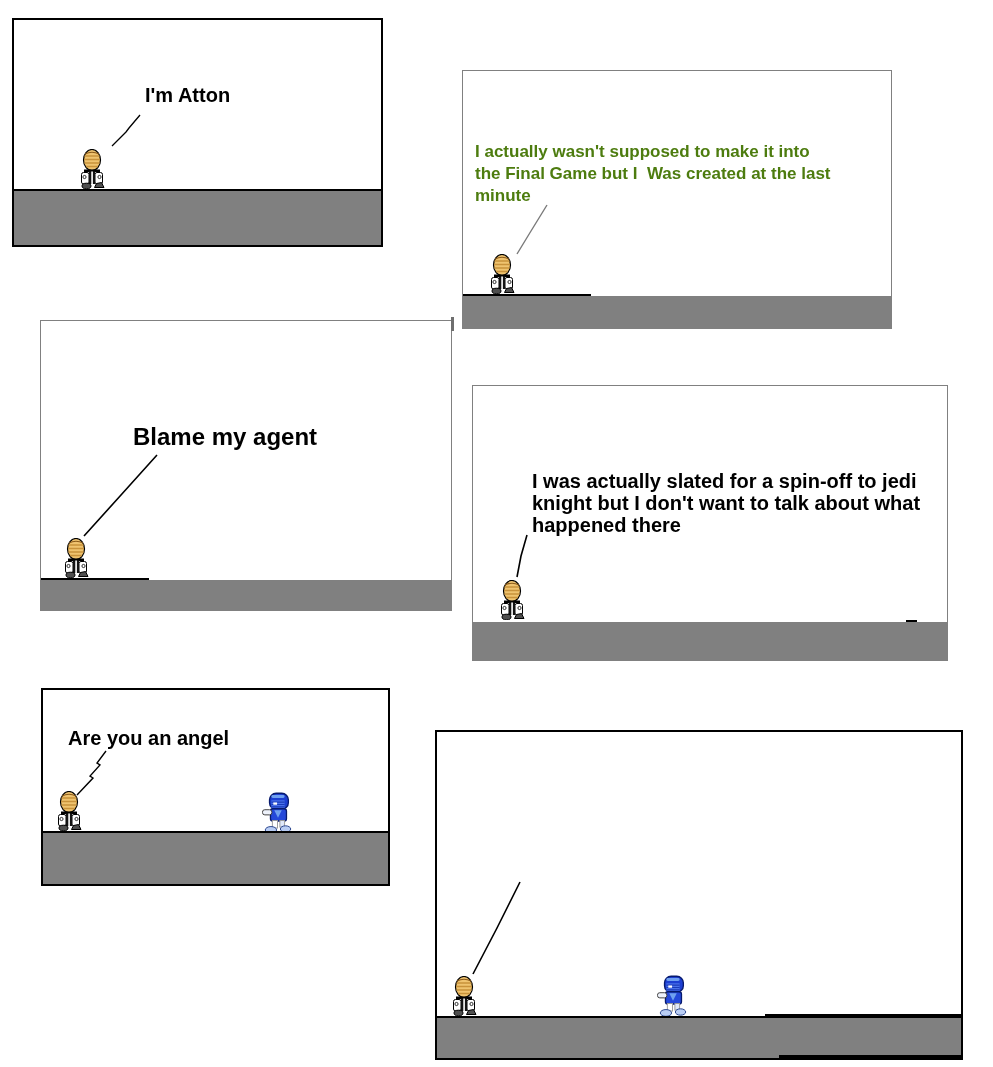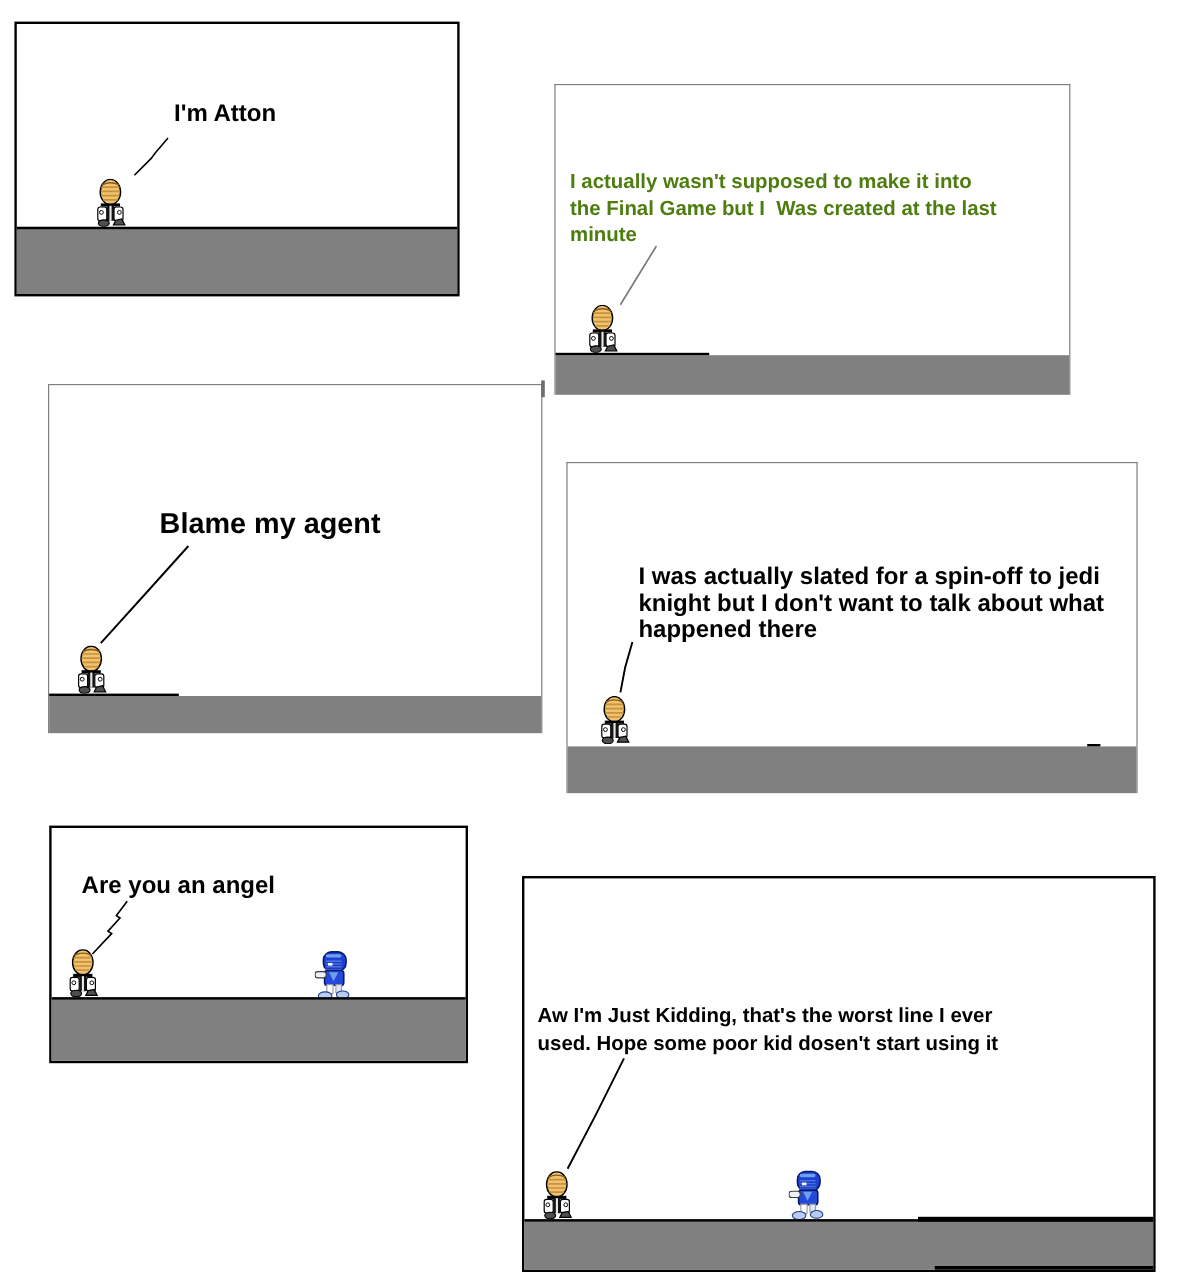--- a/index.html
+++ b/index.html
@@ -158,22 +158,20 @@
   <svg class="char atton">
       <use href="#sym-atton"></use>
     </svg>
   <svg class="char robot">
       <use href="#sym-robot"></use>
     </svg>
   <div class="ground lined"></div>
 </div>
 
 <div class="panel black p6">
-  <div class="speech">Aw I'm Just Kidding, that's the worst line I ever
-used. Hope some poor kid dosen't start using it</div>
   <svg class="pointer">
     <polyline points="83,150 60,196 36,242" fill="none" stroke="#000" stroke-width="1.6"></polyline>
   </svg>
   <svg class="char atton">
       <use href="#sym-atton"></use>
     </svg>
   <svg class="char robot">
       <use href="#sym-robot"></use>
     </svg>
   <div class="ground lined"></div>

